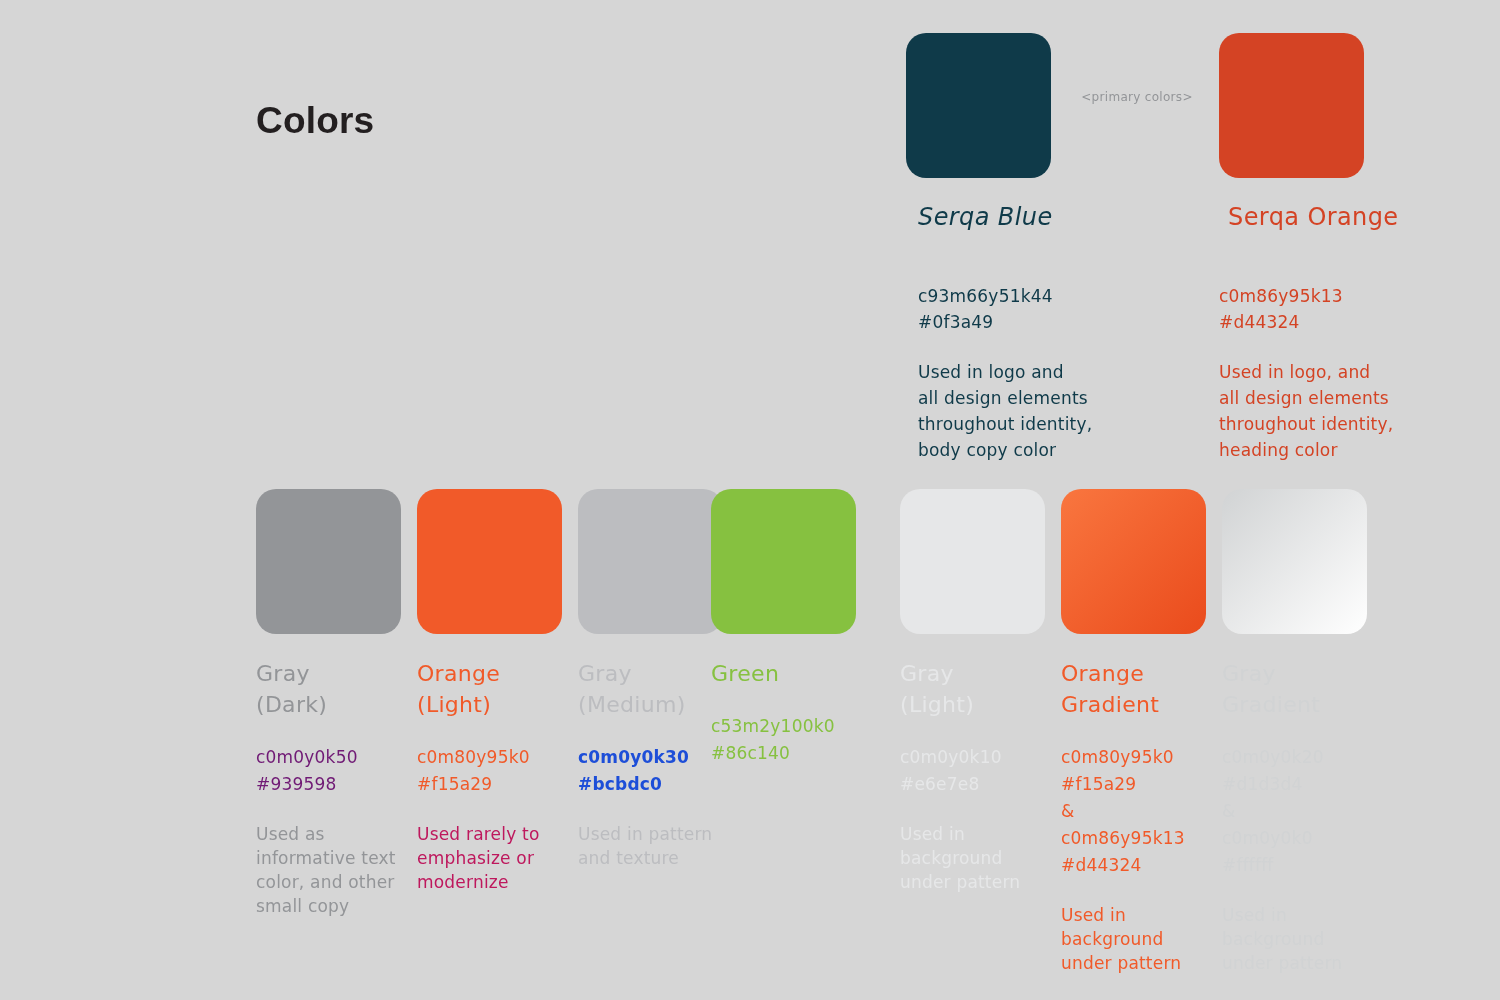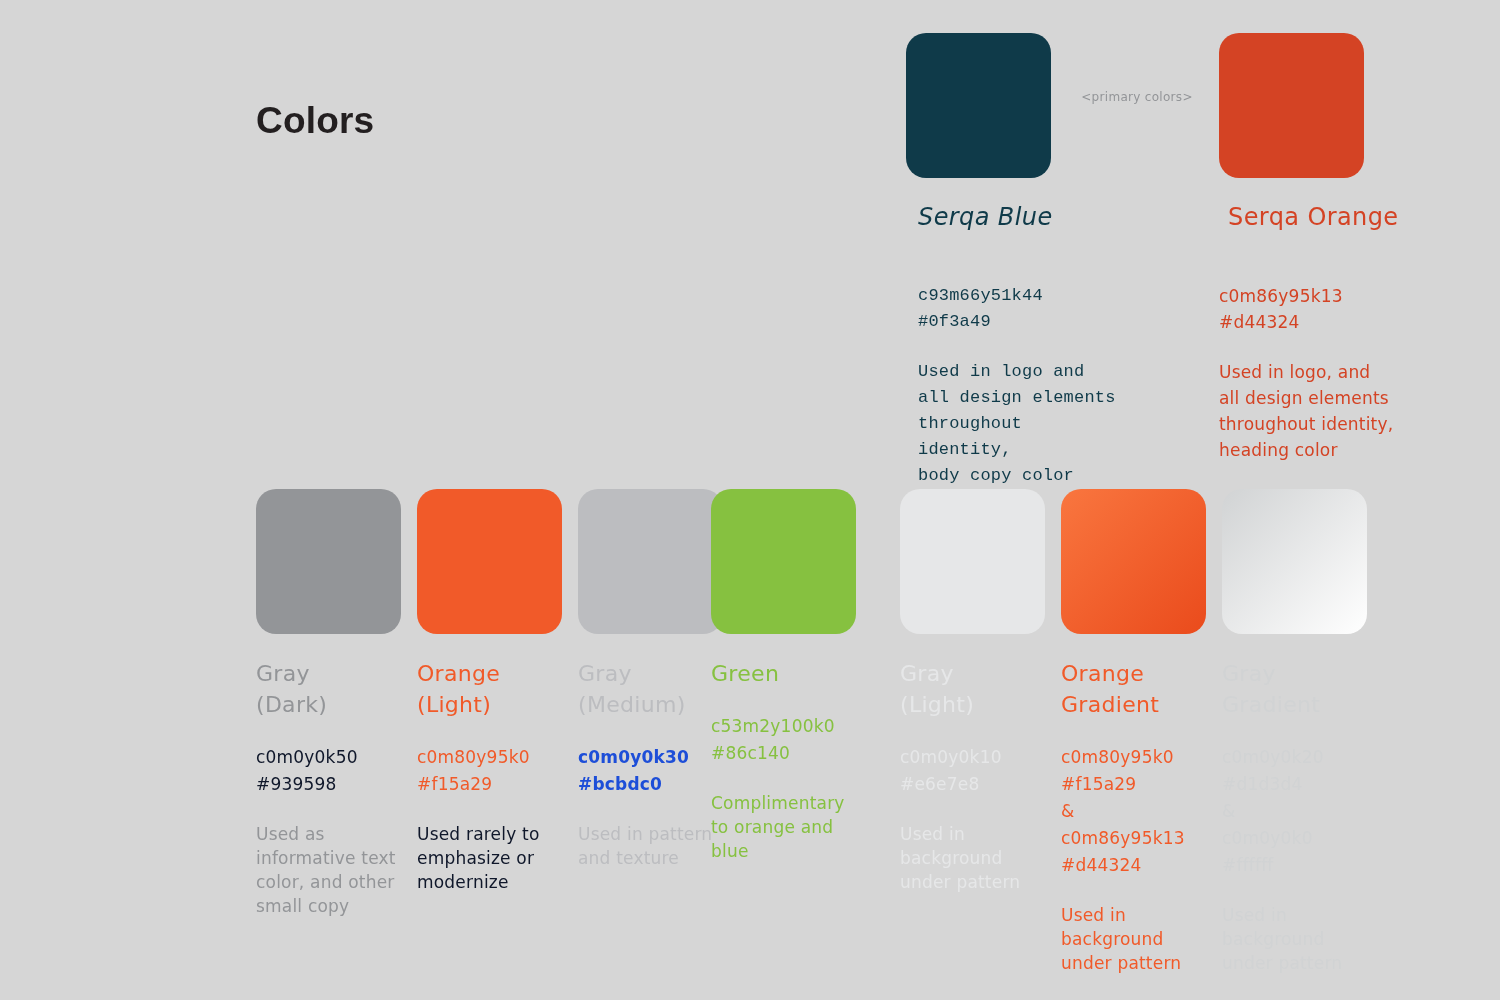--- a/index.html
+++ b/index.html
@@ -72,21 +72,21 @@
   .primary-label.blue   { left: 12px;  color: #0f3a49; font-style: italic; }
   .primary-label.orange { left: 322px; color: #d44324; }
 
   .primary-details {
     position: absolute;
     top: 250px;
     font-size: 17px;
     line-height: 26px;
     letter-spacing: 0.2px;
   }
-  .primary-details.blue   { left: 12px;  color: #0f3a49; width: 200px; font-family: Liberation Mono, monospace; }
+  .primary-details.blue   { left: 12px;  color: #0f3a49; width: 200px; }
   .primary-details.orange { left: 313px; color: #d44324; width: 200px; }
   .primary-details .gap { height: 24px; }
 
   
   .palette-grid {
     position: absolute;
     left: 256px;
     top: 489px;
     width: 1180px;
   }
@@ -158,54 +158,51 @@
 heading color</div>
   </div>
 
 </div>
 
 <div class="palette-grid" id="palette-grid">
     <div class="palette-col" style="left: 0px;">
       <div class="palette-swatch" style="background: rgb(147, 149, 152);"></div>
       <div class="palette-name" style="color: rgb(147, 149, 152); white-space: pre-line;">Gray
 (Dark)</div>
-      <div class="palette-codes" style="color: #0f172a;">c0m0y0k50
+      <div class="palette-codes" style="color: #701a75;">c0m0y0k50
 #939598</div>
       <div class="palette-usage" style="color: rgb(147, 149, 152); white-space: pre-line;">Used as
 informative text
 color, and other
 small copy</div>
     </div>
     <div class="palette-col" style="left: 161px;">
       <div class="palette-swatch" style="background: rgb(241, 90, 41);"></div>
       <div class="palette-name" style="color: rgb(241, 90, 41); white-space: pre-line;">Orange
 (Light)</div>
       <div class="palette-codes" style="color: rgb(241, 90, 41);">c0m80y95k0
 #f15a29</div>
-      <div class="palette-usage" style="color: #0f172a; white-space: pre-line;">Used rarely to
+      <div class="palette-usage" style="color: #be185d; white-space: pre-line;">Used rarely to
 emphasize or
 modernize</div>
     </div>
     <div class="palette-col" style="left: 322px;">
       <div class="palette-swatch" style="background: rgb(188, 189, 192);"></div>
       <div class="palette-name" style="color: rgb(188, 189, 192); white-space: pre-line;">Gray
 (Medium)</div>
       <div class="palette-codes" style="color: #1d4ed8; font-weight: bold;">c0m0y0k30
 #bcbdc0</div>
       <div class="palette-usage" style="color: rgb(188, 189, 192); white-space: pre-line;">Used in pattern
 and texture</div>
     </div>
     <div class="palette-col" style="left: 455px;">
       <div class="palette-swatch" style="background: rgb(134, 193, 64);"></div>
       <div class="palette-name" style="color: rgb(134, 193, 64); white-space: pre-line;">Green</div>
       <div class="palette-codes" style="color: rgb(134, 193, 64);">c53m2y100k0
 #86c140</div>
-      <div class="palette-usage" style="color: rgb(134, 193, 64); white-space: pre-line;">Complimentary
-to orange and
-blue</div>
     </div>
     <div class="palette-col" style="left: 644px;">
       <div class="palette-swatch" style="background: rgb(230, 231, 232);"></div>
       <div class="palette-name" style="color: rgb(230, 231, 232); white-space: pre-line;">Gray
 (Light)</div>
       <div class="palette-codes" style="color: rgb(230, 231, 232);">c0m0y0k10
 #e6e7e8</div>
       <div class="palette-usage" style="color: rgb(230, 231, 232); white-space: pre-line;">Used in
 background
 under pattern</div>

